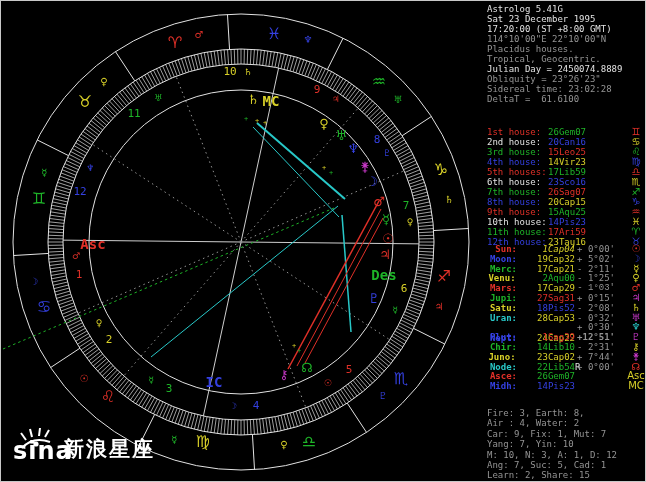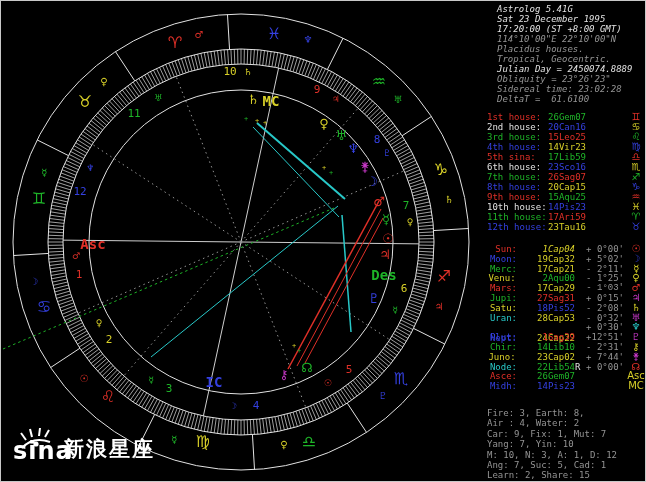--- a/index.html
+++ b/index.html
@@ -1,31 +1,31 @@
 <!DOCTYPE html>
 <html><head>
 <meta charset="utf-8">
 <style>
   html,body{margin:0;padding:0;background:#000;}
   #app{position:relative;width:646px;height:482px;background:#000;overflow:hidden;
        border:1px solid #c8c8c8;box-sizing:border-box;font-family:"DejaVu Sans Mono",monospace;}
   #wheel{position:absolute;left:0;top:0;}
   #panel{position:absolute;left:483px;top:0;width:162px;height:482px;font-size:9px;}
-  #hdr{position:absolute;left:13px;top:3px;line-height:10px;white-space:pre;font-style:italic;}
+  #hdr{position:absolute;left:3px;top:3px;line-height:10px;white-space:pre;}
   #hdr div{height:10px;}
-  #houses{position:absolute;left:3px;top:111px;}
+  #houses{position:absolute;left:3px;top:126px;}
   #planets{position:absolute;left:3px;top:243px;}
   #summary{position:absolute;left:3px;top:407px;line-height:10.4px;white-space:pre;}
   .hrow{position:relative;height:10px;white-space:pre;}
   .prow{position:relative;height:9.8px;white-space:pre;}
   .hl{display:inline-block;width:59px;}
   .hv{display:inline-block;width:40px;text-align:right;}
-  .pl{display:inline-block;width:30px;text-align:right;}
+  .pl{display:inline-block;width:30px;text-align:right;font-weight:bold;}
   .pv{display:inline-block;width:58px;text-align:right;}
-  .pd{position:absolute;left:97px;top:0;width:40px;text-align:right;}
+  .pd{position:absolute;left:88px;top:0;width:40px;text-align:right;}
   .gly{position:absolute;left:138px;top:-1px;width:22px;text-align:center;
        font-family:"DejaVu Sans",sans-serif;font-size:10px;}
   .sfx{color:#e0e0e0;}
   #logo{position:absolute;left:12px;top:426px;height:44px;color:#fff;}
   #logo-icon{position:absolute;left:6px;top:0px;}
   #logo-sina{position:absolute;left:0px;top:10px;font-family:"DejaVu Sans",sans-serif;
              font-weight:bold;font-size:24px;letter-spacing:1px;}
   #logo-cn{position:absolute;left:50px;top:8px;font-family:"DejaVu Sans",sans-serif;
            font-weight:bold;font-size:21px;letter-spacing:2px;white-space:nowrap;}
 </style>
@@ -505,40 +505,40 @@
       <text x="213" y="381" fill="#3440e0" font-size="14" text-anchor="middle" dominant-baseline="central" font-family="&quot;DejaVu Sans Mono&quot;,monospace" font-weight="bold">IC</text>
     </svg>
 
   <div id="panel">
     <div id="hdr"><div style="color: rgb(226, 226, 226);">Astrolog 5.41G</div><div style="color: rgb(226, 226, 226);">Sat 23 December 1995</div><div style="color: rgb(226, 226, 226);">17:20:00 (ST +8:00 GMT)</div><div style="color: rgb(148, 148, 148);">114°10'00"E 22°10'00"N</div><div style="color: rgb(148, 148, 148);">Placidus houses.</div><div style="color: rgb(148, 148, 148);">Tropical, Geocentric.</div><div style="color: rgb(226, 226, 226);">Julian Day = 2450074.8889</div><div style="color: rgb(148, 148, 148);">Obliquity = 23°26'23"</div><div style="color: rgb(148, 148, 148);">Sidereal time: 23:02:28</div><div style="color: rgb(148, 148, 148);">DeltaT =  61.6100</div></div>
     <div id="houses">
         <div class="hrow"><span class="hl" style="color: rgb(224, 48, 40);">1st house:</span><span class="hv" style="color: rgb(30, 180, 40);">26Gem07</span><span class="gly" style="color: rgb(224, 48, 40);">♊</span></div>
         <div class="hrow"><span class="hl" style="color: rgb(226, 226, 226);">2nd house:</span><span class="hv" style="color: rgb(52, 64, 224);">20Can16</span><span class="gly" style="color: rgb(216, 208, 40);">♋</span></div>
         <div class="hrow"><span class="hl" style="color: rgb(30, 180, 40);">3rd house:</span><span class="hv" style="color: rgb(224, 48, 40);">15Leo25</span><span class="gly" style="color: rgb(30, 180, 40);">♌</span></div>
         <div class="hrow"><span class="hl" style="color: rgb(52, 64, 224);">4th house:</span><span class="hv" style="color: rgb(216, 208, 40);">14Vir23</span><span class="gly" style="color: rgb(52, 64, 224);">♍</span></div>
-        <div class="hrow"><span class="hl" style="color: rgb(224, 48, 40);">5th sina:</span><span class="hv" style="color: rgb(30, 180, 40);">17Lib59</span><span class="gly" style="color: rgb(224, 48, 40);">♎</span></div>
+        <div class="hrow"><span class="hl" style="color: rgb(224, 48, 40);">5th houses:</span><span class="hv" style="color: rgb(30, 180, 40);">17Lib59</span><span class="gly" style="color: rgb(224, 48, 40);">♎</span></div>
         <div class="hrow"><span class="hl" style="color: rgb(226, 226, 226);">6th house:</span><span class="hv" style="color: rgb(52, 64, 224);">23Sco16</span><span class="gly" style="color: rgb(216, 208, 40);">♏</span></div>
         <div class="hrow"><span class="hl" style="color: rgb(30, 180, 40);">7th house:</span><span class="hv" style="color: rgb(224, 48, 40);">26Sag07</span><span class="gly" style="color: rgb(30, 180, 40);">♐</span></div>
         <div class="hrow"><span class="hl" style="color: rgb(52, 64, 224);">8th house:</span><span class="hv" style="color: rgb(216, 208, 40);">20Cap15</span><span class="gly" style="color: rgb(52, 64, 224);">♑</span></div>
         <div class="hrow"><span class="hl" style="color: rgb(224, 48, 40);">9th house:</span><span class="hv" style="color: rgb(30, 180, 40);">15Aqu25</span><span class="gly" style="color: rgb(224, 48, 40);">♒</span></div>
         <div class="hrow"><span class="hl" style="color: rgb(226, 226, 226);">10th house:</span><span class="hv" style="color: rgb(52, 64, 224);">14Pis23</span><span class="gly" style="color: rgb(216, 208, 40);">♓</span></div>
         <div class="hrow"><span class="hl" style="color: rgb(30, 180, 40);">11th house:</span><span class="hv" style="color: rgb(224, 48, 40);">17Ari59</span><span class="gly" style="color: rgb(30, 180, 40);">♈</span></div>
         <div class="hrow"><span class="hl" style="color: rgb(52, 64, 224);">12th house:</span><span class="hv" style="color: rgb(216, 208, 40);">23Tau16</span><span class="gly" style="color: rgb(52, 64, 224);">♉</span></div>
       </div>
     <div id="planets">
         <div class="prow"><span class="pl" style="color: rgb(224, 48, 40);">Sun:</span><span class="pv" style="color: rgb(216, 208, 40); font-style: italic;">1Cap04</span><span class="pd" style="color: rgb(148, 148, 148);">+ 0°00'</span><span class="gly" style="color: rgb(224, 48, 40);">☉</span></div>
         <div class="prow"><span class="pl" style="color: rgb(52, 64, 224);">Moon:</span><span class="pv" style="color: rgb(216, 208, 40);">19Cap32</span><span class="pd" style="color: rgb(148, 148, 148);">+ 5°02'</span><span class="gly" style="color: rgb(52, 64, 224);">☽</span></div>
         <div class="prow"><span class="pl" style="color: rgb(30, 180, 40);">Merc:</span><span class="pv" style="color: rgb(216, 208, 40);">17Cap21</span><span class="pd" style="color: rgb(148, 148, 148);">- 2°11'</span><span class="gly" style="color: rgb(216, 208, 40);">☿</span></div>
         <div class="prow"><span class="pl" style="color: rgb(216, 208, 40); text-align: center;">Venu:</span><span class="pv" style="color: rgb(30, 180, 40);">2Aqu00</span><span class="pd" style="color: rgb(148, 148, 148);">- 1°25'</span><span class="gly" style="color: rgb(216, 208, 40);">♀</span></div>
         <div class="prow"><span class="pl" style="color: rgb(224, 48, 40);">Mars:</span><span class="pv" style="color: rgb(216, 208, 40);">17Cap29</span><span class="pd" style="color: rgb(148, 148, 148); font-family: Liberation Mono, monospace;">- 1°03'</span><span class="gly" style="color: rgb(224, 48, 40);">♂</span></div>
         <div class="prow"><span class="pl" style="color: rgb(30, 180, 40);">Jupi:</span><span class="pv" style="color: rgb(224, 48, 40);">27Sag31</span><span class="pd" style="color: rgb(148, 148, 148);">+ 0°15'</span><span class="gly" style="color: rgb(200, 56, 200);">♃</span></div>
         <div class="prow"><span class="pl" style="color: rgb(216, 208, 40);">Satu:</span><span class="pv" style="color: rgb(52, 64, 224);">18Pis52</span><span class="pd" style="color: rgb(148, 148, 148);">- 2°08'</span><span class="gly" style="color: rgb(216, 208, 40);">♄</span></div>
         <div class="prow"><span class="pl" style="color: rgb(40, 200, 200);">Uran:</span><span class="pv" style="color: rgb(216, 208, 40);">28Cap53</span><span class="pd" style="color: rgb(148, 148, 148);">- 0°32'</span><span class="gly" style="color: rgb(200, 56, 200);">♅</span></div>
         <div class="prow"><span class="pl" style="color: rgb(52, 64, 224); margin-top: 11px;">Nept:</span><span class="pv" style="color: rgb(216, 208, 40);">24Cap22</span><span class="pd" style="color: rgb(148, 148, 148);">+ 0°30'</span><span class="gly" style="color: rgb(40, 200, 200);">♆</span></div>
-        <div class="prow"><span class="pl" style="color: rgb(52, 64, 224);">Plut:</span><span class="pv" style="color: rgb(224, 48, 40);">1Sag39</span><span class="pd" style="color: rgb(148, 148, 148);">+12°51'</span><span class="gly" style="color: rgb(200, 56, 200);">♇</span></div>
+        <div class="prow"><span class="pl" style="color: rgb(52, 64, 224);">Plut:</span><span class="pv" style="color: rgb(224, 48, 40);">1Sag39</span><span class="pd" style="color: rgb(148, 148, 148); font-weight: bold;">+12°51'</span><span class="gly" style="color: rgb(200, 56, 200);">♇</span></div>
         <div class="prow"><span class="pl" style="color: rgb(30, 180, 40);">Chir:</span><span class="pv" style="color: rgb(30, 180, 40);">14Lib10</span><span class="pd" style="color: rgb(148, 148, 148);">- 2°31'</span><span class="gly" style="color: rgb(216, 208, 40);">⚷</span></div>
         <div class="prow"><span class="pl" style="color: rgb(216, 208, 40); text-align: center;">Juno:</span><span class="pv" style="color: rgb(216, 208, 40);">23Cap02</span><span class="pd" style="color: rgb(148, 148, 148);">+ 7°44'</span><span class="gly" style="color: rgb(200, 56, 200);">⚵</span></div>
         <div class="prow"><span class="pl" style="color: rgb(40, 200, 200);">Node:</span><span class="pv" style="color: rgb(30, 180, 40);">22Lib54</span><span class="sfx" style="color: rgb(226, 226, 226);">R</span><span class="pd" style="color: rgb(148, 148, 148);">+ 0°00'</span><span class="gly" style="color: rgb(224, 48, 40);">☊</span></div>
         <div class="prow"><span class="pl" style="color: rgb(224, 48, 40);">Asce:</span><span class="pv" style="color: rgb(30, 180, 40);">26Gem07</span><span class="gly" style="color: rgb(216, 208, 40);">Asc</span></div>
         <div class="prow"><span class="pl" style="color: rgb(52, 64, 224);">Midh:</span><span class="pv" style="color: rgb(52, 64, 224);">14Pis23</span><span class="gly" style="color: rgb(216, 208, 40);">MC</span></div>
       </div>
     <div id="summary"><div style="color: rgb(148, 148, 148);">Fire: 3, Earth: 8,</div><div style="color: rgb(148, 148, 148);">Air : 4, Water: 2</div><div style="color: rgb(148, 148, 148);">Car: 9, Fix: 1, Mut: 7</div><div style="color: rgb(148, 148, 148);">Yang: 7, Yin: 10</div><div style="color: rgb(148, 148, 148);">M: 10, N: 3, A: 1, D: 12</div><div style="color: rgb(148, 148, 148);">Ang: 7, Suc: 5, Cad: 1</div><div style="color: rgb(148, 148, 148);">Learn: 2, Share: 15</div></div>
   </div>
 
   <div id="logo">

